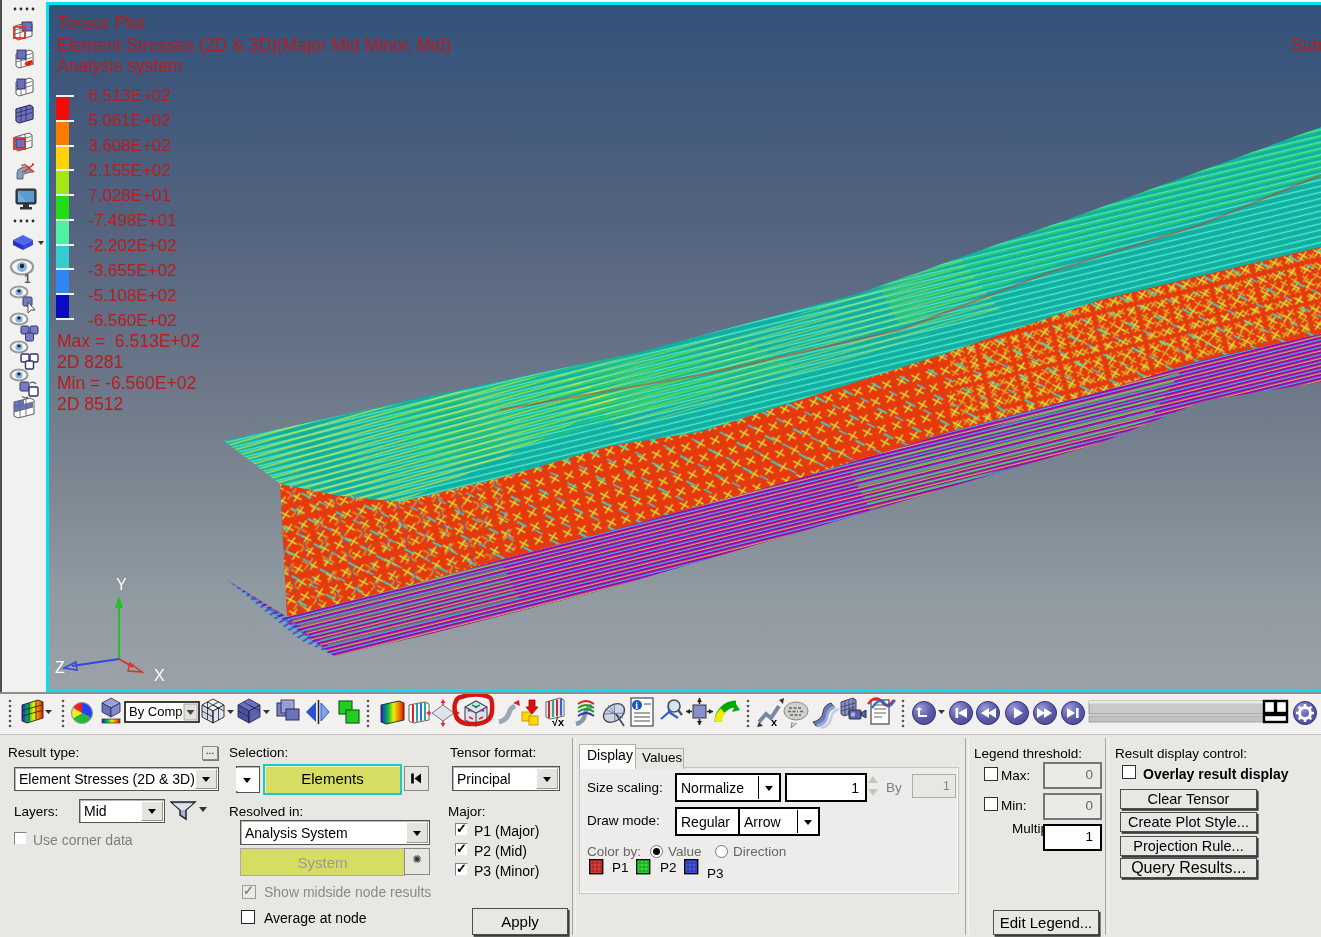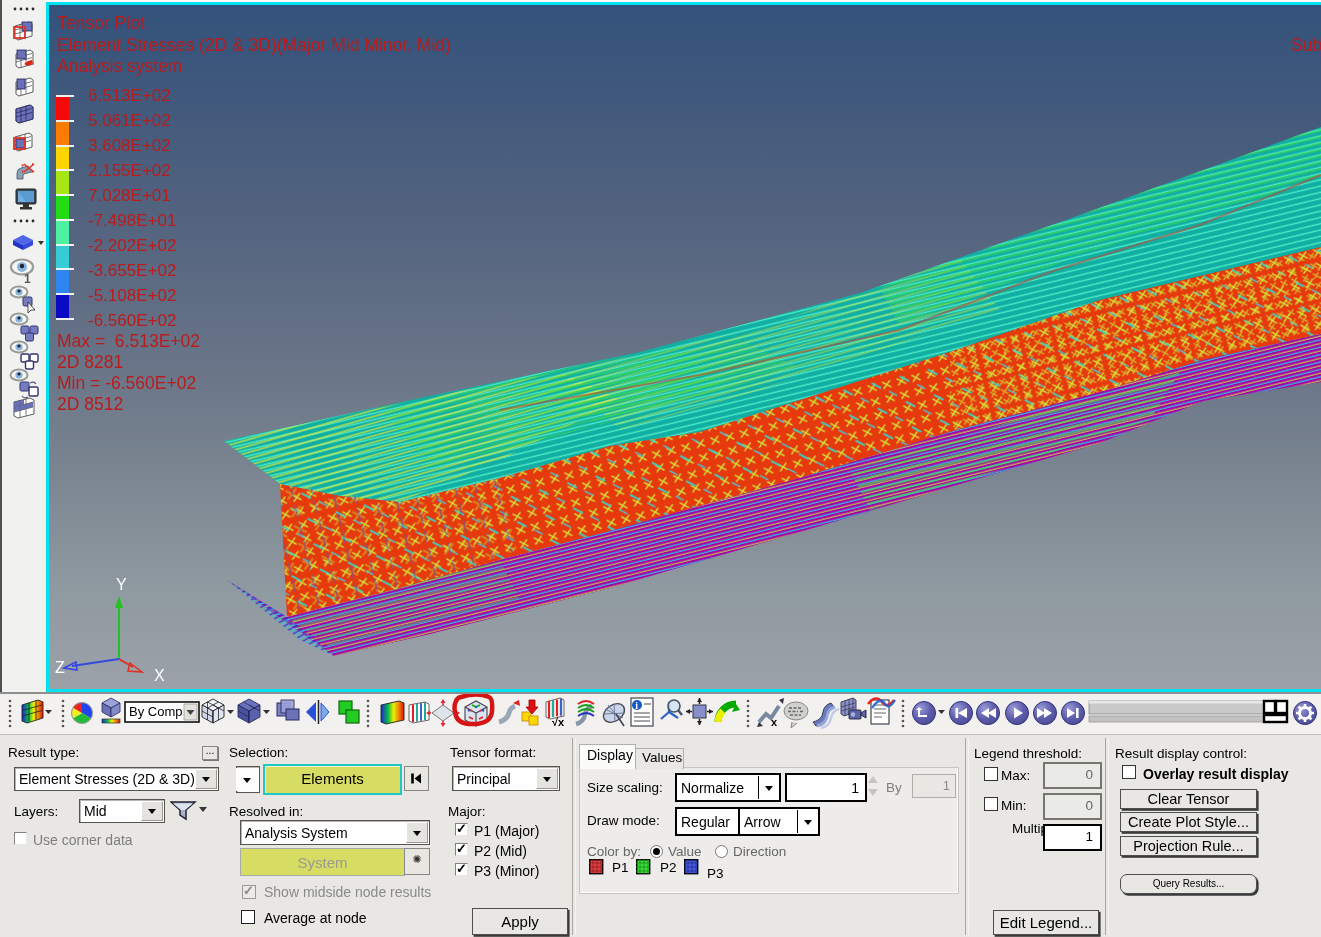--- a/index.html
+++ b/index.html
@@ -597,14 +597,14 @@
     </div>
 <div class="btn" style="left:993px;top:175px;width:104px;height:23px;line-height:23px;font-size:15px;">Edit Legend...</div>
 
 <div style="position:absolute;left:1105px;top:3px;width:2px;height:197px;border-left:1px solid #aaa7a0;border-right:1px solid #f5f4f0;"></div>
 <div class="lbl" style="left:1115px;top:11px;">Result display control:</div>
 <div class="cbx" style="left:1122px;top:30px;width:12px;height:12px;border:1px solid #333;"></div>
     <div class="lbl" style="left:1143px;top:31px;font-size:14px;font-weight:bold;">Overlay result display</div>
 <div class="btn" style="left:1120px;top:54px;width:135px;height:18px;line-height:18px;font-size:14.5px;">Clear Tensor</div>
 <div class="btn" style="left:1120px;top:77px;width:135px;height:18px;line-height:18px;font-size:14.5px;">Create Plot Style...</div>
 <div class="btn" style="left:1120px;top:101px;width:135px;height:18px;line-height:18px;font-size:14.5px;">Projection Rule...</div>
-<div class="btn" style="left:1120px;top:139px;width:135px;height:18px;line-height:18px;font-size:10px;border-radius:7px;">Query Results...</div>
+<div class="btn" style="left:1120px;top:123px;width:135px;height:18px;line-height:18px;font-size:16px;">Query Results...</div>
 </div>
 
 </body></html>

